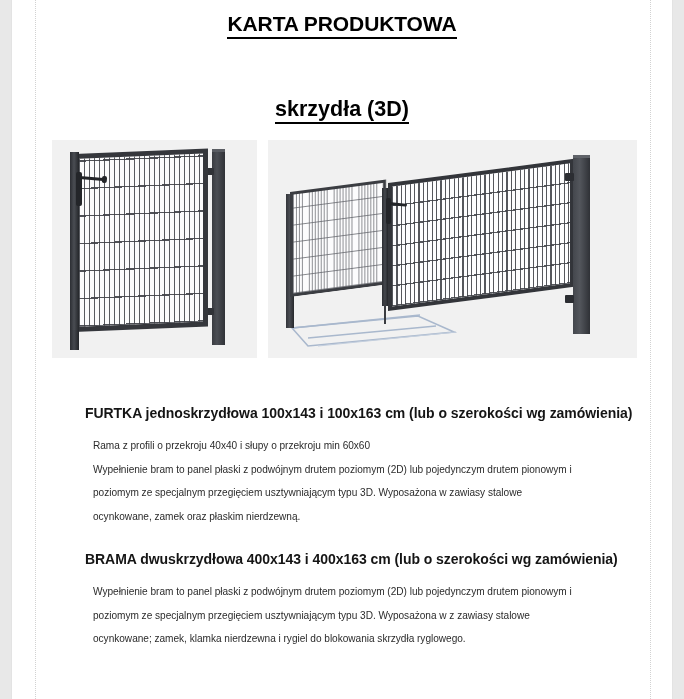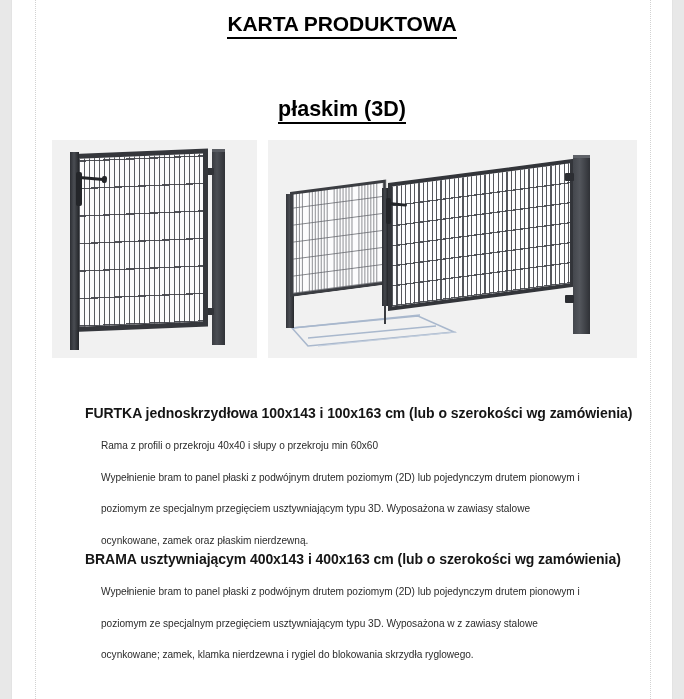--- a/index.html
+++ b/index.html
@@ -299,38 +299,38 @@
     letter-spacing: -0.05px;
     white-space: nowrap;
   }
   .sec-body {
     margin-top: 17px;
     font-size: 10.1px;
     line-height: 15.6px;
     color: #2b2b2b;
     letter-spacing: -0.02px;
   }
-  .sec-body p { margin: 16px; }
+  .sec-body p { margin: 8px; }
 </style>
 </head>
 <body>
 
 <div id="viewer">
   <div id="page">
 
     <div class="margin-guide left"></div>
     <div class="margin-guide right"></div>
 
     <div class="doc-title">
       <span>KARTA PRODUKTOWA</span>
     </div>
 
     <div class="doc-subtitle">
       <br>
-      <i>płaskim (3D)</i>
+      <i>skrzydła (3D)</i>
     </div>
 
     <div class="figure-row">
 
       <div class="fig left">
         <div class="gate1">
           <div class="g1-post-top"></div>
           <div class="g1-post"></div>
           <div class="g1-hinge a"></div>
           <div class="g1-hinge b"></div>
@@ -388,21 +388,21 @@
       <div class="sec-head">FURTKA jednoskrzydłowa 100x143 i 100x163 cm (lub o szerokości wg zamówienia)</div>
       <div class="sec-body">
         <p>Rama z profili o przekroju 40x40 i słupy o przekroju min 60x60</p>
         <p>Wypełnienie bram to panel płaski z podwójnym drutem poziomym (2D) lub pojedynczym drutem pionowym i</p>
         <p>poziomym ze specjalnym przegięciem usztywniającym typu 3D. Wyposażona w zawiasy stalowe</p>
         <p>ocynkowane, zamek oraz płaskim nierdzewną.</p>
       </div>
     </div>
 
     <div class="section two">
-      <div class="sec-head">BRAMA usztywniającym 400x143 i 400x163 cm (lub o szerokości wg zamówienia)</div>
+      <div class="sec-head">BRAMA dwuskrzydłowa 400x143 i 400x163 cm (lub o szerokości wg zamówienia)</div>
       <div class="sec-body">
         <p>Wypełnienie bram to panel płaski z podwójnym drutem poziomym (2D) lub pojedynczym drutem pionowym i</p>
         <p>poziomym ze specjalnym przegięciem usztywniającym typu 3D.  Wyposażona w z zawiasy stalowe</p>
         <p>ocynkowane; zamek, klamka nierdzewna i rygiel do blokowania skrzydła ryglowego.</p>
       </div>
     </div>
 
   </div>
 </div>
 

